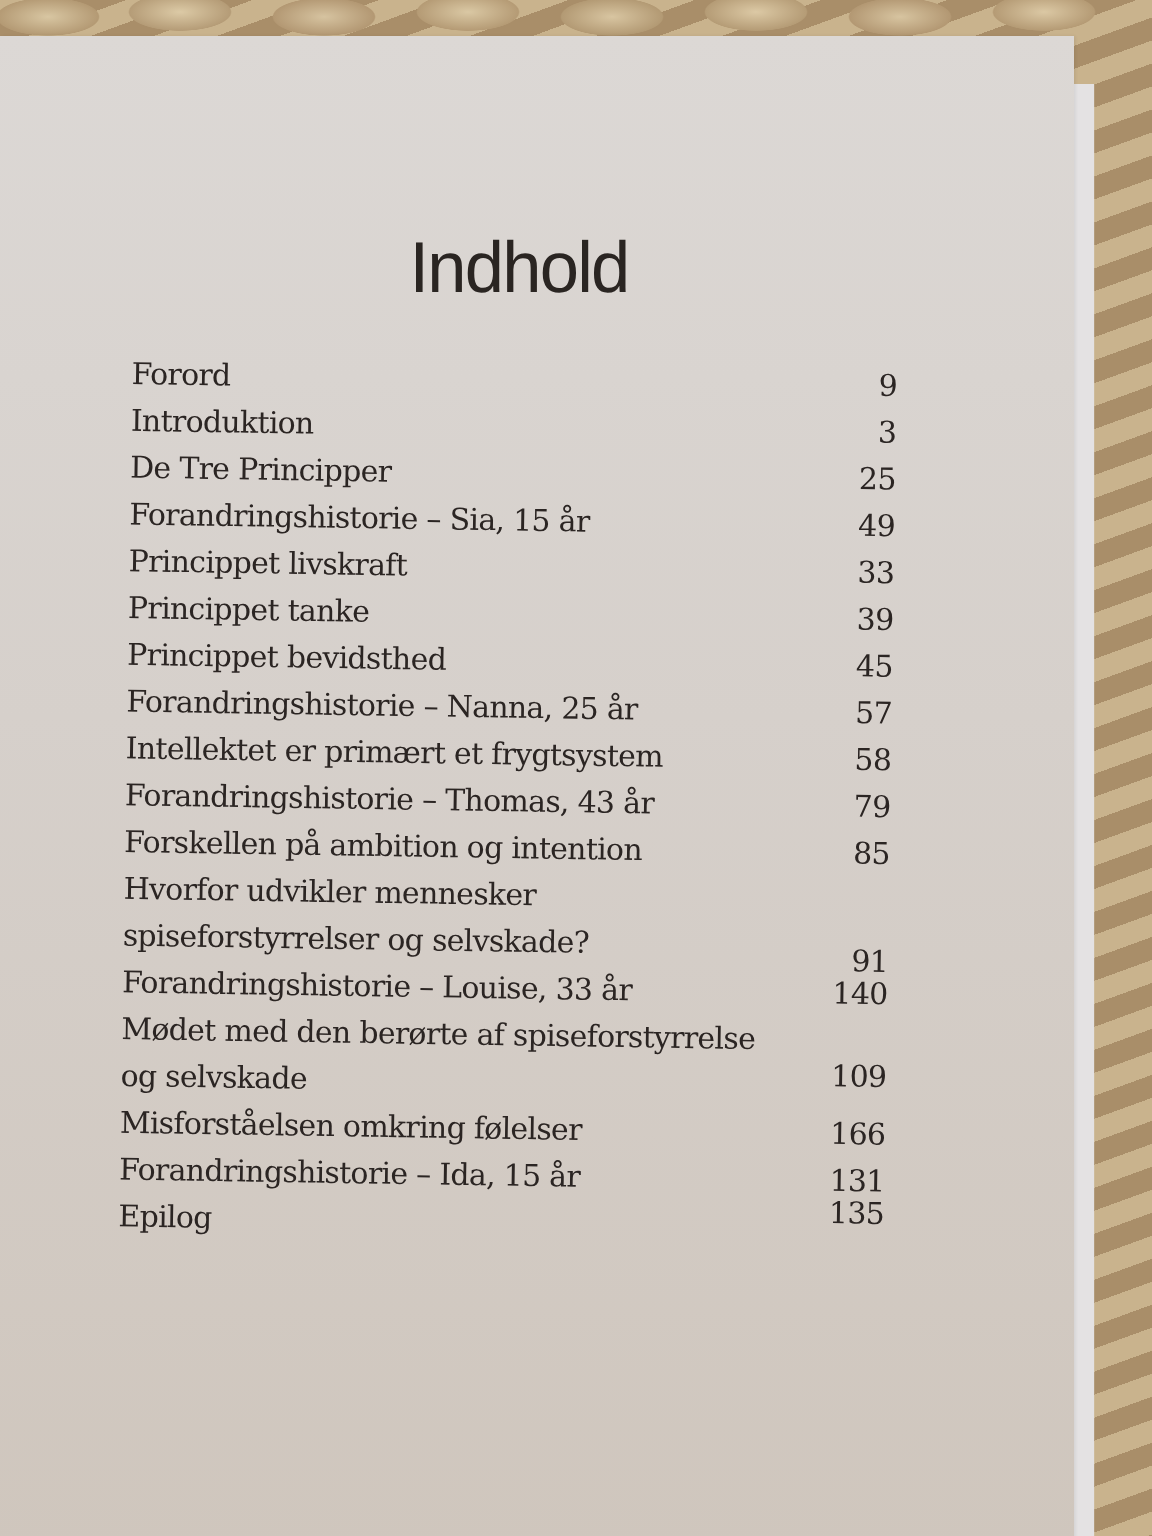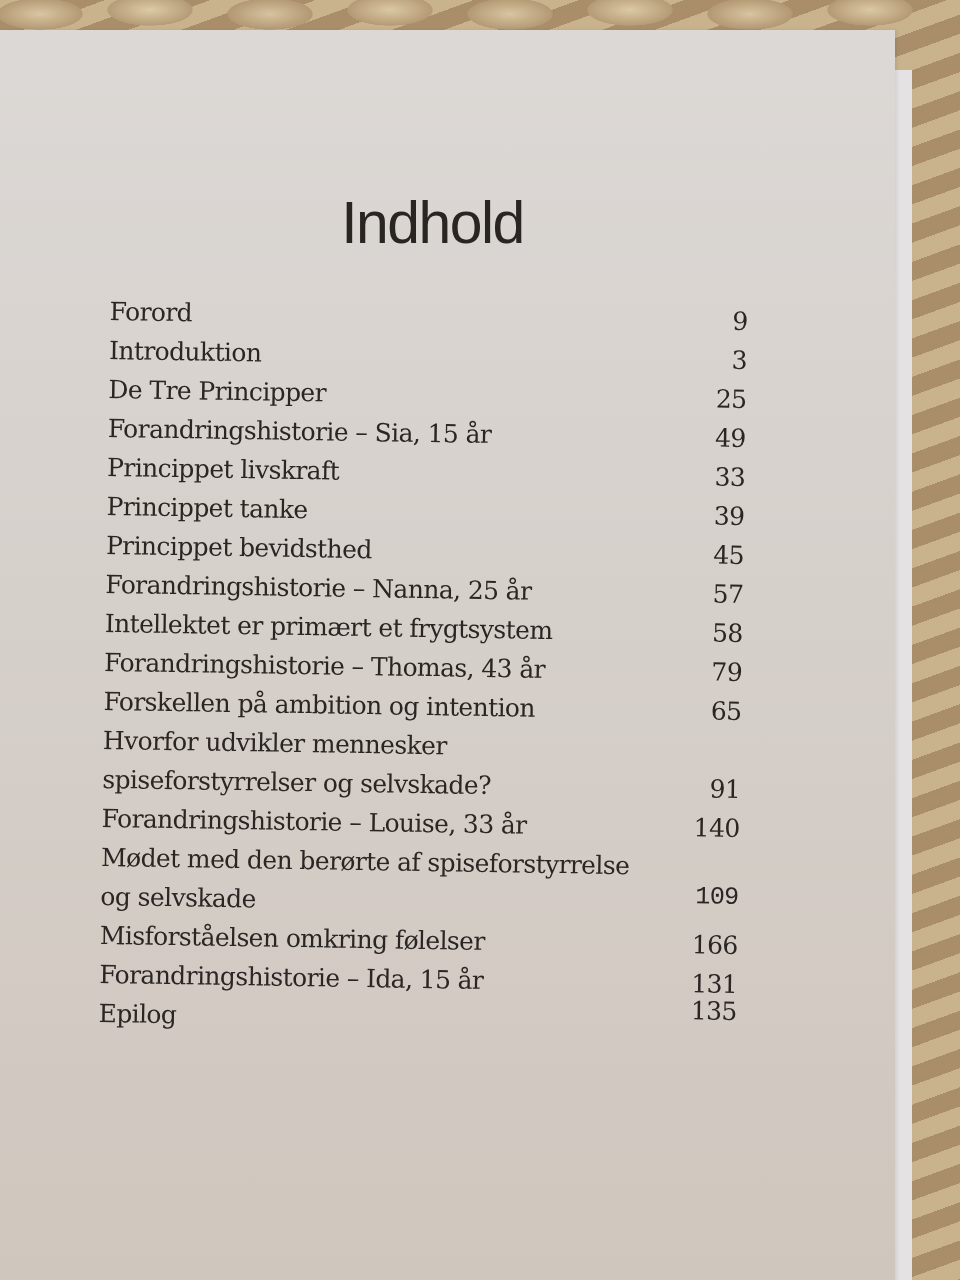--- a/index.html
+++ b/index.html
@@ -40,22 +40,22 @@
     color: #2b2523;
     transform: rotate(0.9deg); transform-origin: 0 0;
   }
   .entry {
     position: relative; font-size: 25px; line-height: 39px; height: 39px;
     letter-spacing: -0.6px;
   }
   .entry.two { height: 78px; }
   .entry .label { position: absolute; left: 0; top: 0; white-space: pre-line; width: 630px; }
   .entry .page-num { position: absolute; right: 62px; top: 0; }
-  .entry.two .page-num { top: 39px; }
-  .entry.raised .page-num { top: 30px; font-family: Liberation Mono, monospace; }
+  .entry.two .page-num { top: 51px; }
+  .entry.raised .page-num { top: 30px; }
   .entry.epilog .page-num { top: -12px; }
 </style>
 </head>
 <body>
 
 <div class="page-under"></div>
 <div class="page">
   <h1 class="title" style="margin:0;font-weight:normal;">Indhold</h1>
 </div>
 
@@ -95,21 +95,21 @@
   <div class="entry">
       <span class="label">Intellektet er primært et frygtsystem</span>
       <span class="page-num">58</span>
     </div>
   <div class="entry">
       <span class="label">Forandringshistorie  – Thomas, 43 år</span>
       <span class="page-num">79</span>
     </div>
   <div class="entry">
       <span class="label">Forskellen på ambition og intention</span>
-      <span class="page-num">65</span>
+      <span class="page-num">85</span>
     </div>
   <div class="entry two">
       <span class="label">Hvorfor udvikler mennesker
 spiseforstyrrelser og selvskade?</span>
       <span class="page-num">91</span>
     </div>
   <div class="entry">
       <span class="label">Forandringshistorie – Louise, 33 år</span>
       <span class="page-num">140</span>
     </div>

